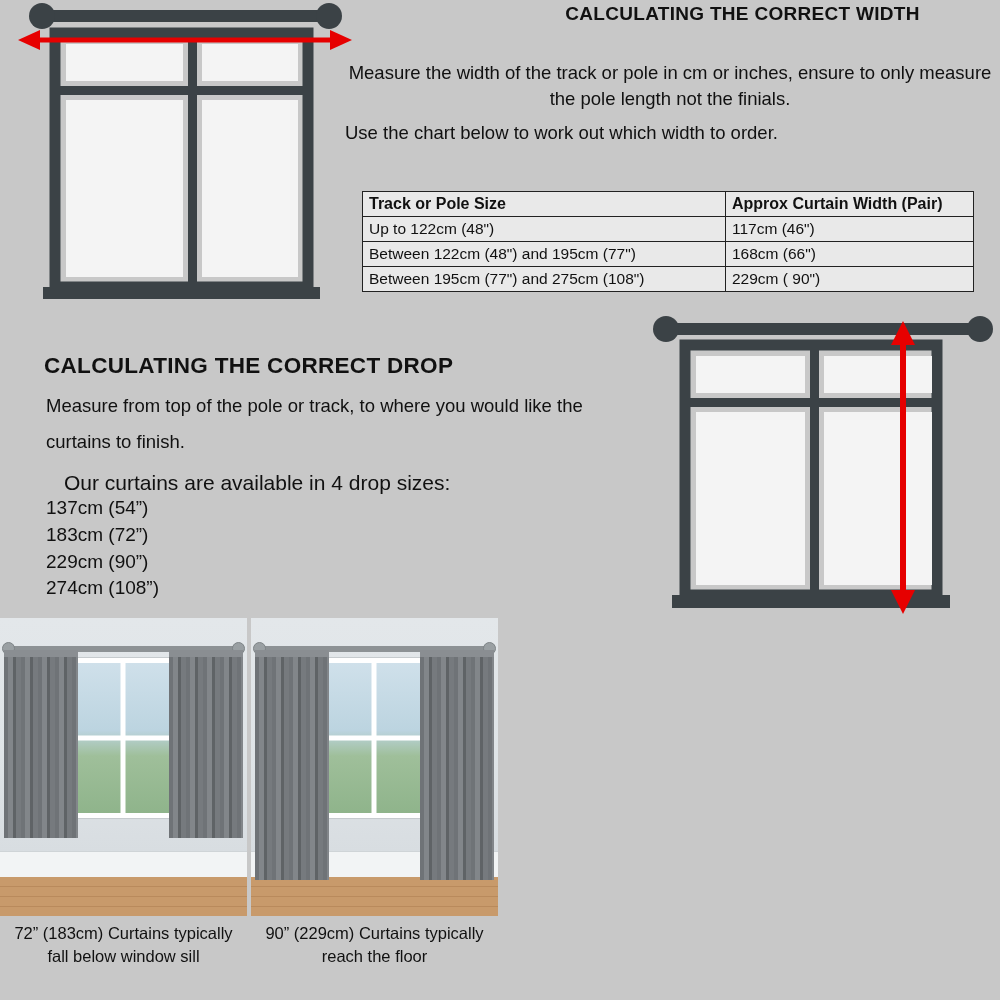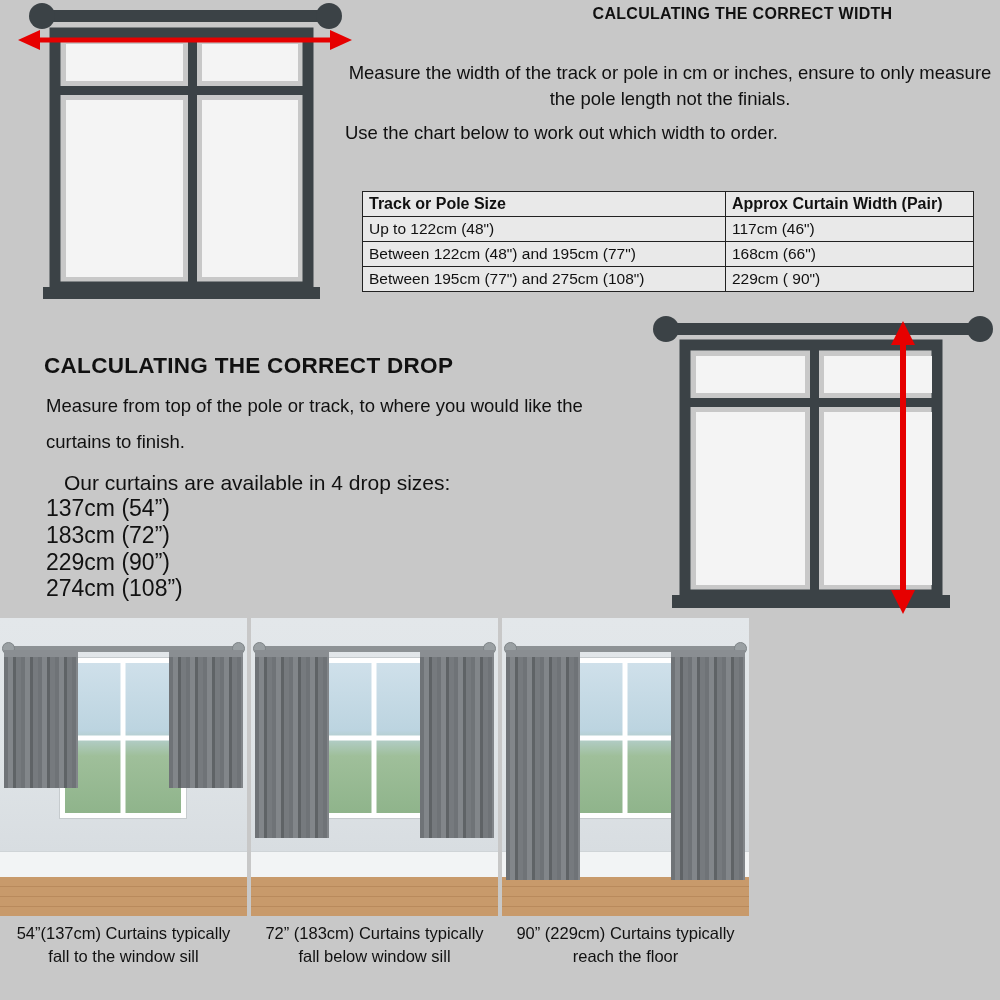--- a/index.html
+++ b/index.html
@@ -12,21 +12,21 @@
     position:relative;
     overflow:hidden;
   }
 
   
   .abs { position:absolute; }
 
   
   #width-heading {
     left:490px; top:0px; width:505px;
-    font-size:16px; font-weight:bold; letter-spacing:.3px;
+    font-size:19px; font-weight:bold; letter-spacing:.3px;
     text-align:center; line-height:28px;
   }
   #width-text {
     left:345px; top:60px; width:650px;
     font-size:18.5px; text-align:center; line-height:26px;
   }
   #width-text2 {
     left:345px; top:120px; width:650px;
     font-size:18.5px; text-align:left; line-height:26px;
   }
@@ -61,21 +61,21 @@
   #drop-text {
     left:46px; top:388px; width:580px;
     font-size:18.5px; line-height:36px;
   }
   #drop-sizes-intro {
     left:46px; top:469px; width:580px;
     font-size:21px; line-height:27px;margin-left:18px;
   }
   #drop-sizes-list {
     left:46px; top:495px; width:300px;
-    font-size:23px; line-height:26.8px;
+    font-size:19px; line-height:26.8px;
   }
 
   
   #photos { left:0px; top:618px; width:1000px; height:382px; display:flex; gap:4px; }
   .photo-cell { width:247px; position:relative; }
   .photo {
     position:relative; width:247px; height:298px; overflow:hidden;
     background:#d9dde0;
   }
   .pwall { position:absolute; left:0; top:0; width:100%; height:233px;
@@ -203,36 +203,20 @@
     <g>
       <line x1="253" y1="22" x2="253" y2="283" stroke="#e60000" stroke-width="6"></line>
       <polygon points="253,6 241,30 265,30" fill="#e60000"></polygon>
       <polygon points="253,299 241,275 265,275" fill="#e60000"></polygon>
     </g>
   </svg>
 </div>
 
 <div class="abs" id="photos">
 
-  <div class="photo-cell">
-    <div class="photo">
-      <div class="pwall"></div>
-      <div class="pskirt"></div>
-      <div class="pfloor"></div>
-      <div class="pwindow">
-          <div class="pglass"></div>
-        </div>
-      <div class="prod"></div>
-      <div class="prod-end" style="left:2px"></div>
-      <div class="prod-end" style="right:2px"></div>
-      <div class="curtain left" style="height:138px"></div>
-      <div class="curtain right" style="height:138px"></div>
-    </div>
-    <div class="caption">54”(137cm) Curtains typically fall to the window sill</div>
-  </div>
 
   <div class="photo-cell">
     <div class="photo">
       <div class="pwall"></div>
       <div class="pskirt"></div>
       <div class="pfloor"></div>
       <div class="pwindow">
           <div class="pglass"></div>
         </div>
       <div class="prod"></div>

